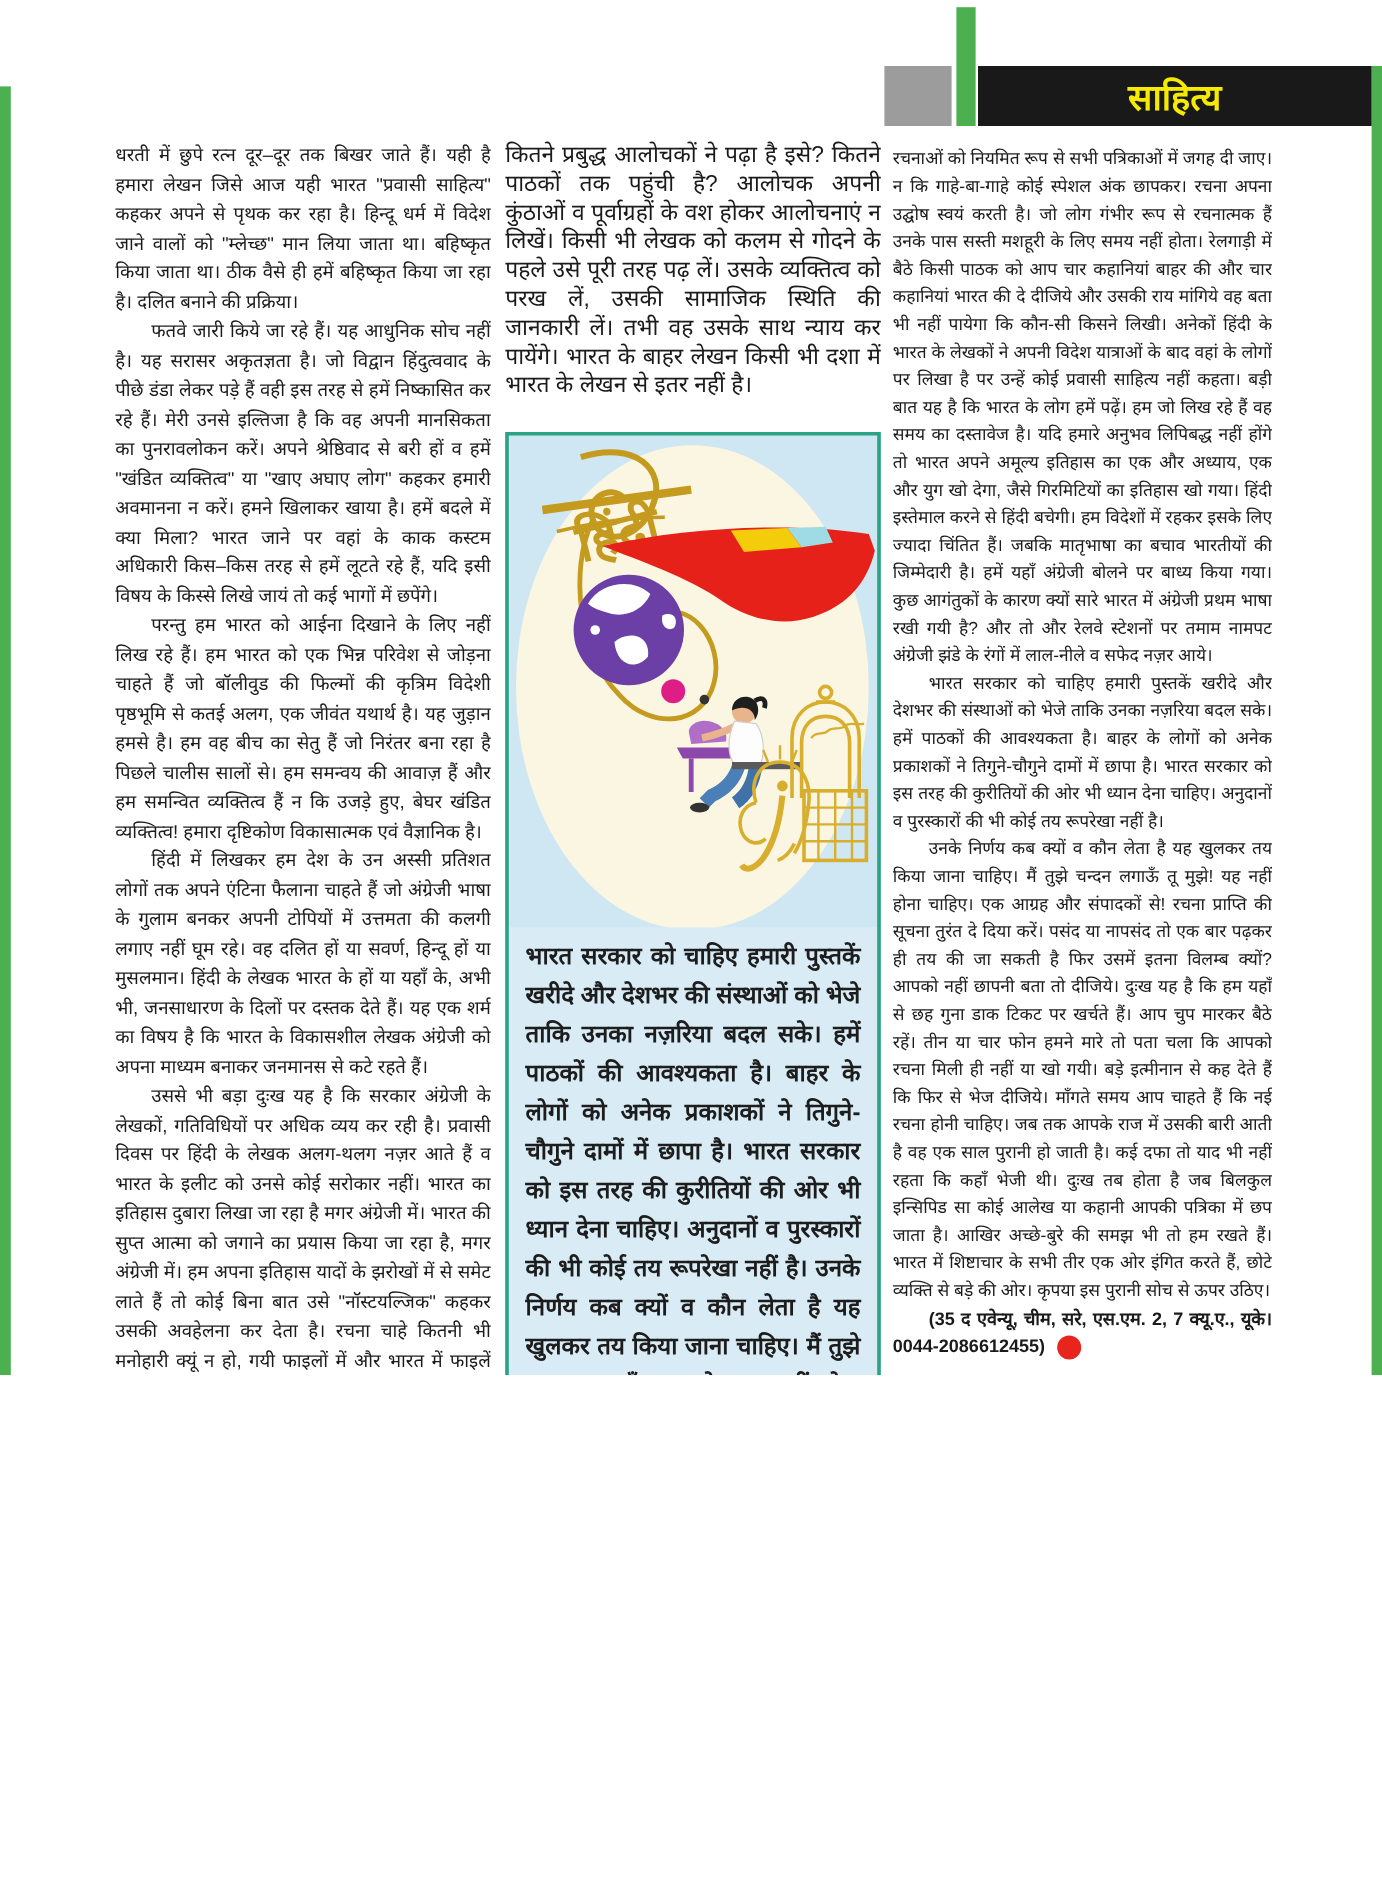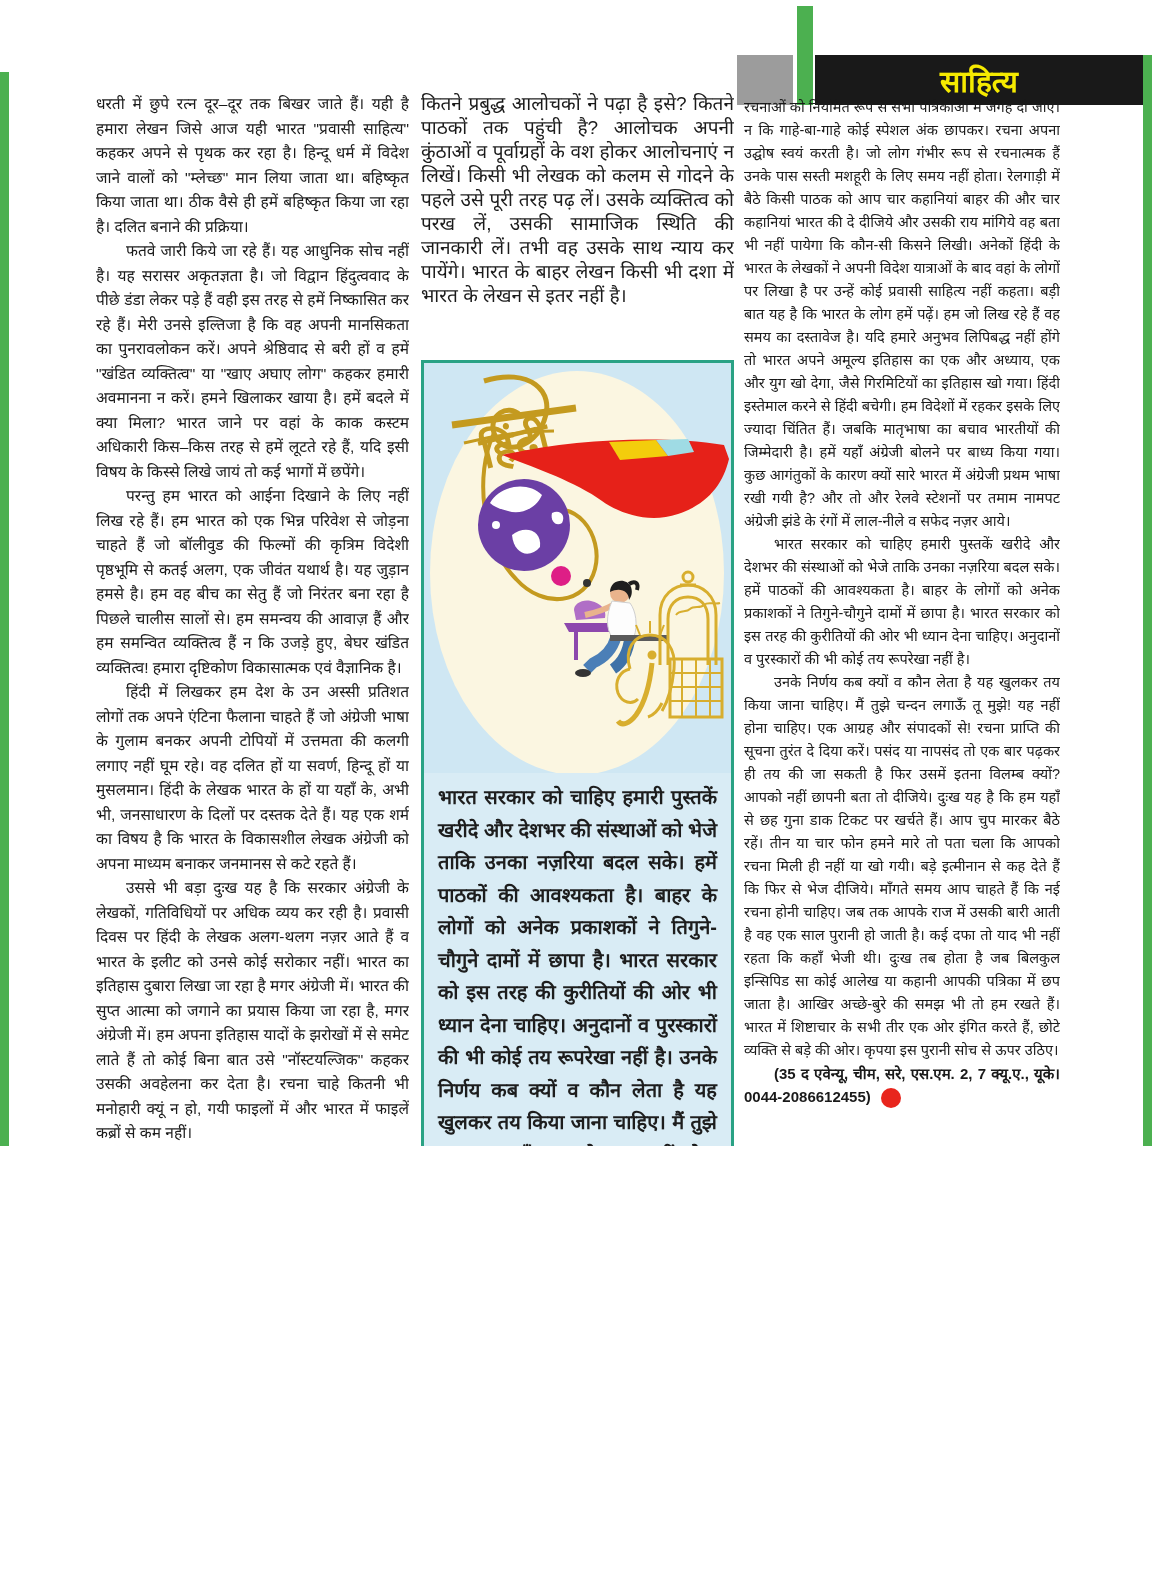--- a/index.html
+++ b/index.html
@@ -11,21 +11,21 @@
   .strip-right{right:0;top:55px;width:9px;height:1510px;}
   
   .hdr-gray{position:absolute;left:737px;top:55px;width:56px;height:50px;background:#9c9c9c;}
   .hdr-green{position:absolute;left:797px;top:6px;width:16px;height:99px;background:#4cb050;}
   .hdr-black{position:absolute;left:815px;top:55px;width:328px;height:50px;background:#191919;
              display:flex;align-items:center;justify-content:center;}
   .hdr-title{color:#f5ea00;font-size:30px;font-weight:bold;}
   
   .col{position:absolute;text-align:justify;}
   .col p{margin:0;text-indent:30px;text-align:justify;}
-  .col p.noindent{text-indent:0;}
+  .col p.noindent{text-indent:0;margin-top:26px;}
   .col1{left:96px;top:92px;width:313px;height:1392px;font-size:15.5px;line-height:24.5px;overflow:hidden;}
   .col2{left:421px;top:92px;width:313px;height:268px;font-size:19px;line-height:24px;overflow:hidden;}
   .col2 p.lastright{text-align-last:right;}
   .col3{left:744px;top:96px;width:316px;height:1405px;font-size:14.5px;line-height:23px;overflow:hidden;}
   .contact{font-weight:bold;font-size:15px;}
   .reddot{display:inline-block;width:20px;height:20px;border-radius:50%;background:#e8251d;
           margin-left:10px;vertical-align:middle;}
   
   .panel{position:absolute;left:421px;top:360px;width:307px;height:1110px;border:3px solid #2aa284;
          background:#d9ecf5;box-sizing:content-box;overflow:hidden;}

